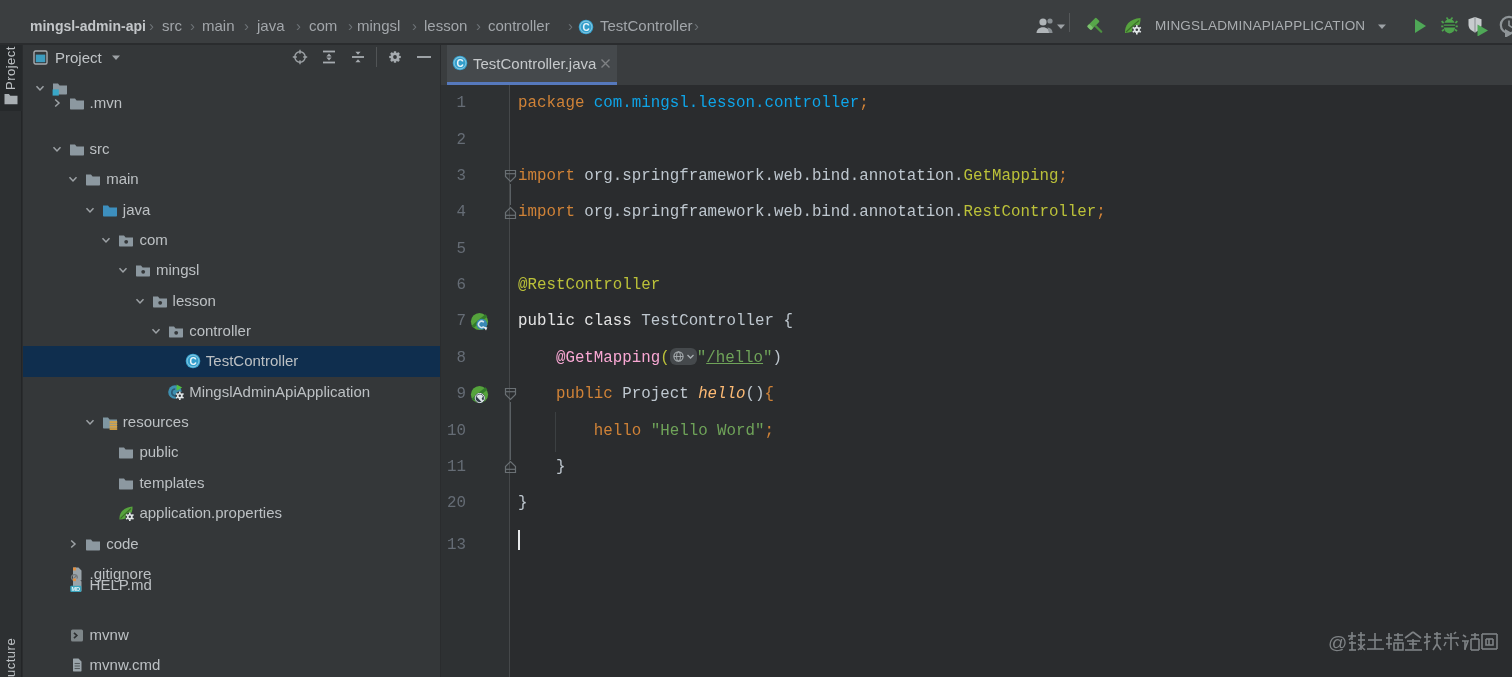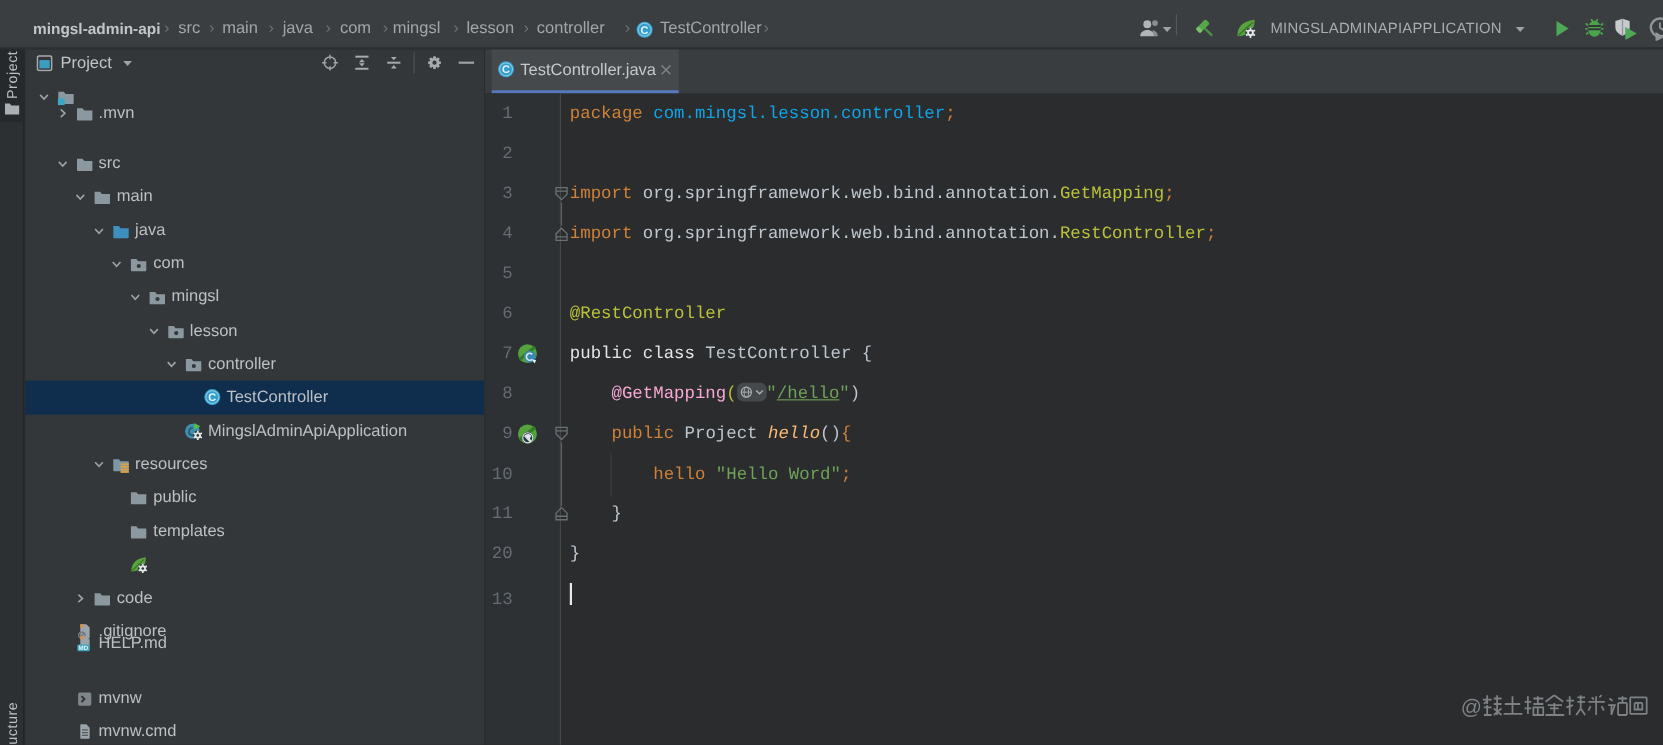--- a/index.html
+++ b/index.html
@@ -283,20 +283,21 @@
       <circle cx="11.8" cy="11.8" r="4.4" fill="#33373a"></circle>
       <circle cx="11.8" cy="11.8" r="2.9" fill="#e4e9ea"></circle>
       <circle cx="11.8" cy="11.8" r="1.2" fill="#33373a"></circle>
       <rect x="11.0" y="14.4" width="1.6" height="1.7" fill="#e4e9ea" transform="rotate(0 11.8 11.8)"></rect>
       <rect x="11.0" y="14.4" width="1.6" height="1.7" fill="#e4e9ea" transform="rotate(60 11.8 11.8)"></rect>
       <rect x="11.0" y="14.4" width="1.6" height="1.7" fill="#e4e9ea" transform="rotate(120 11.8 11.8)"></rect>
       <rect x="11.0" y="14.4" width="1.6" height="1.7" fill="#e4e9ea" transform="rotate(180 11.8 11.8)"></rect>
       <rect x="11.0" y="14.4" width="1.6" height="1.7" fill="#e4e9ea" transform="rotate(240 11.8 11.8)"></rect>
       <rect x="11.0" y="14.4" width="1.6" height="1.7" fill="#e4e9ea" transform="rotate(300 11.8 11.8)"></rect>
     </svg>
+    <span class="tl" style="left:116.4px">application.properties</span>
   </div>
 <div class="trow" style="left:23px;top:528.5px">
     <svg class="abs" style="left:44.2px;top:9px" width="12" height="12" viewBox="0 0 12 12">
       <path d="M4.2 2.5L8 6l-3.8 3.5" stroke="#9da2a6" stroke-width="1.5" fill="none"></path>
     </svg>
     <svg class="abs" style="left:62.2px;top:7px" width="16" height="16" viewBox="0 0 16 16">
       <path d="M1 3.4h5l1.6 2H15v8.4c0 .4-.3.7-.7.7H1.7c-.4 0-.7-.3-.7-.7V3.4z" fill="#8c98a0"></path>
     </svg>
     <span class="tl" style="left:83.2px">code</span>
   </div>

